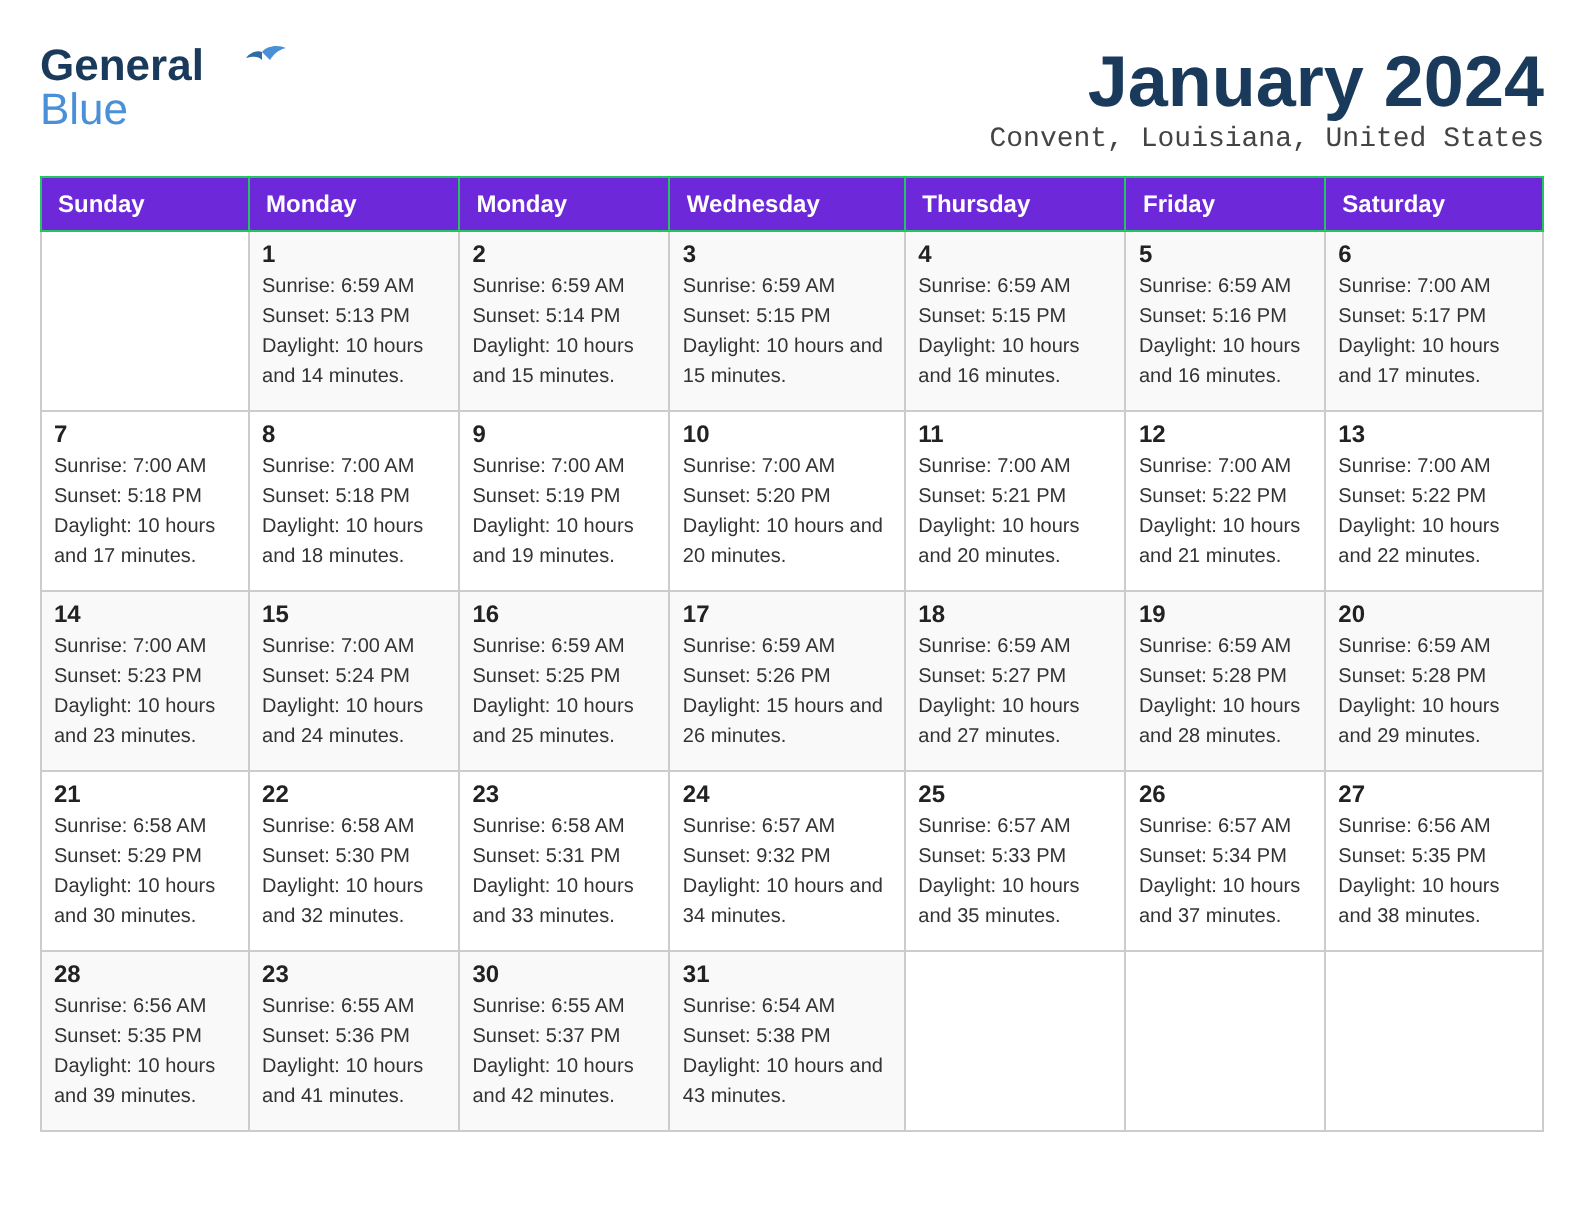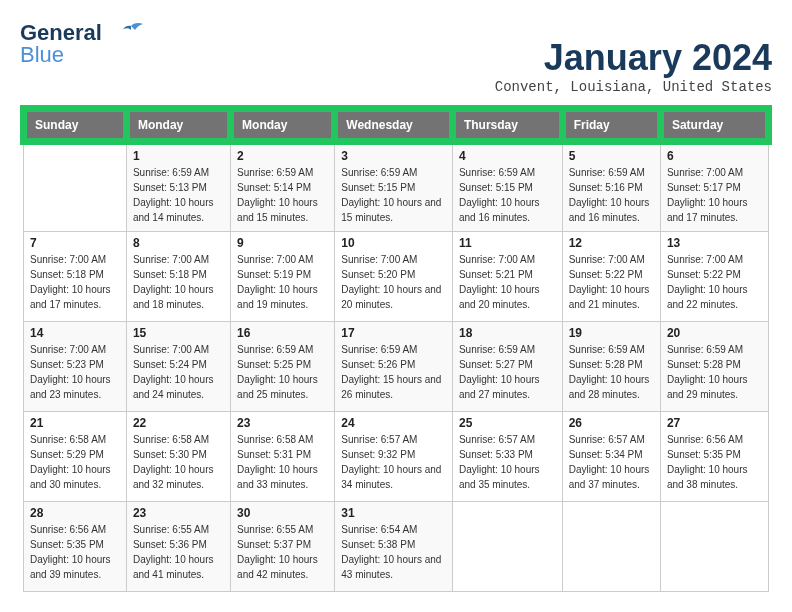--- a/index.html
+++ b/index.html
@@ -16,45 +16,44 @@
       align-items: flex-start;
       margin-bottom: 10px;
     }
     .logo {
       display: flex;
       flex-direction: column;
       align-items: flex-start;
     }
     .title-area {
       text-align: right;
-      margin-top: 17px;
     }
     .cal-title {
       font-size: 36px;
       font-weight: bold;
       color: #1a3a5c;
     }
     .cal-subtitle {
       font-size: 14px;
       color: #444;
       font-family: Liberation Mono, monospace;
     }
     table {
       width: 100%;
       border-collapse: collapse;
       font-size: 11px;
     }
     thead tr th {
-      background-color: #737373;
+      background-color: #6d28d9;
       color: #fff;
       text-align: left;
       padding: 6px 8px;
       font-size: 12px;
       font-weight: bold;
-      border: 7px solid #22c55e;
+      border: 1px solid #22c55e;
     }
     tbody tr td {
       border: 1px solid #ccc;
       vertical-align: top;
       padding: 4px 6px;
       min-height: 80px;
       height: 90px;
       background: #fff;
     }
     tbody tr:nth-child(odd) td {

